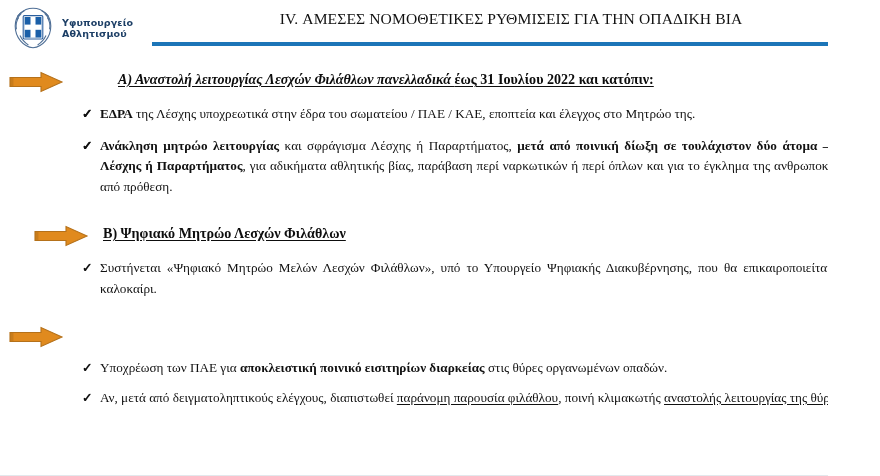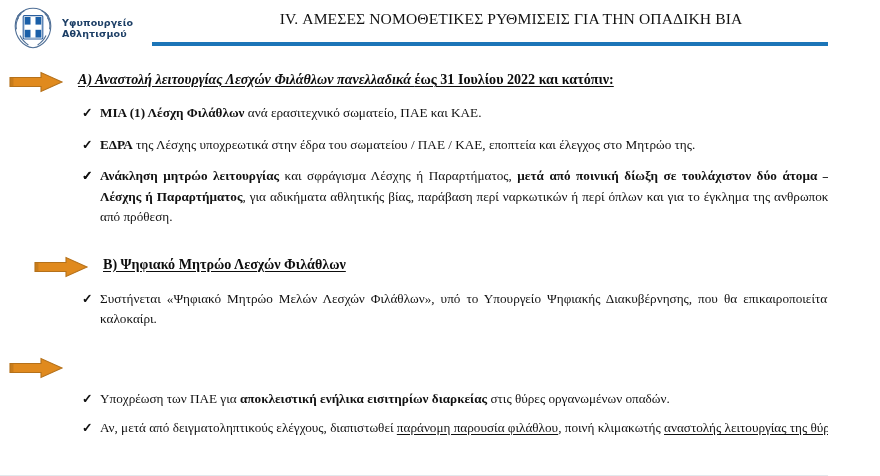--- a/index.html
+++ b/index.html
@@ -107,21 +107,21 @@
     left: 82px;
     top: 0px;
     font-size: 12.6px;
     font-weight: 700;
     color: #111111;
   }
   .bullet.nojustify { text-align: left; }
   b { font-weight: 700; }
   u { text-decoration: underline; text-underline-offset: 2px; }
 
-  .sp-a-head { margin-top: 12px; }
+  .sp-a-head { margin-top: 12px; gap: 40px; }
   .sp-a1 { margin-top: 10px; }
   .sp-a2 { margin-top: 11px; }
   .sp-a3 { margin-top: 11px; }
   .sp-a4 { margin-top: 11px; }
   .sp-b-head { margin-top: 27px; margin-left: 25px; }
   .sp-b1 { margin-top: 11px; }
   .sp-c-head { margin-top: 26px; }
   .sp-c1 { margin-top: 10px; }
   .sp-c2 { margin-top: 9px; }
 </style>
@@ -170,21 +170,20 @@
           </svg>
         </div>
         <div class="sec-head-text italic-lead">
           <span class="lead">Α) Αναστολή λειτουργίας Λεσχών Φιλάθλων πανελλαδικά </span><span class="tail">έως 31 Ιουλίου 2022 και κατόπιν:</span>
         </div>
       </div>
 
       <ul class="bullets">
         <li class="bullet nojustify sp-a1">
           <span class="tick">✓</span>
-          <span><b>ΜΙΑ (1) Λέσχη Φιλάθλων</b> ανά ερασιτεχνικό σωματείο, ΠΑΕ και ΚΑΕ.</span>
         </li>
         <li class="bullet nojustify sp-a2">
           <span class="tick">✓</span>
           <span><b>ΕΔΡΑ</b> της Λέσχης υποχρεωτικά στην έδρα του σωματείου / ΠΑΕ / ΚΑΕ, εποπτεία και έλεγχος στο Μητρώο της.</span>
         </li>
         <li class="bullet sp-a3">
           <span class="tick">✓</span>
         </li>
         <li class="bullet sp-a4">
           <span class="tick">✓</span>
@@ -218,21 +217,21 @@
           <svg class="arrow-icon" width="56" height="22" viewBox="0 0 56 22">
             <polygon points="2,6.5 33,6.5 33,1.5 54,11 33,20.5 33,15.5 2,15.5" fill="#E08A1E" stroke="#B5711A" stroke-width="1.1"></polygon>
             <rect x="2" y="6.5" width="3.4" height="9" fill="#B5711A" opacity="0.55"></rect>
           </svg>
         </div>
       </div>
 
       <ul class="bullets">
         <li class="bullet nojustify sp-c1">
           <span class="tick">✓</span>
-          <span>Υποχρέωση των ΠΑΕ για <b>αποκλειστική ενήλικα εισιτηρίων διαρκείας</b> στις θύρες οργανωμένων οπαδών.</span>
+          <span>Υποχρέωση των ΠΑΕ για <b>αποκλειστική ποινικό εισιτηρίων διαρκείας</b> στις θύρες οργανωμένων οπαδών.</span>
         </li>
         <li class="bullet nojustify sp-c2">
           <span class="tick">✓</span>
           <span>Αν, μετά από δειγματοληπτικούς ελέγχους, διαπιστωθεί <u>παράνομη παρουσία φιλάθλου</u>, ποινή κλιμακωτής <u>αναστολής λειτουργίας της θύρας.</u></span>
         </li>
       </ul>
     </div>
 
   </div>
 </div>

